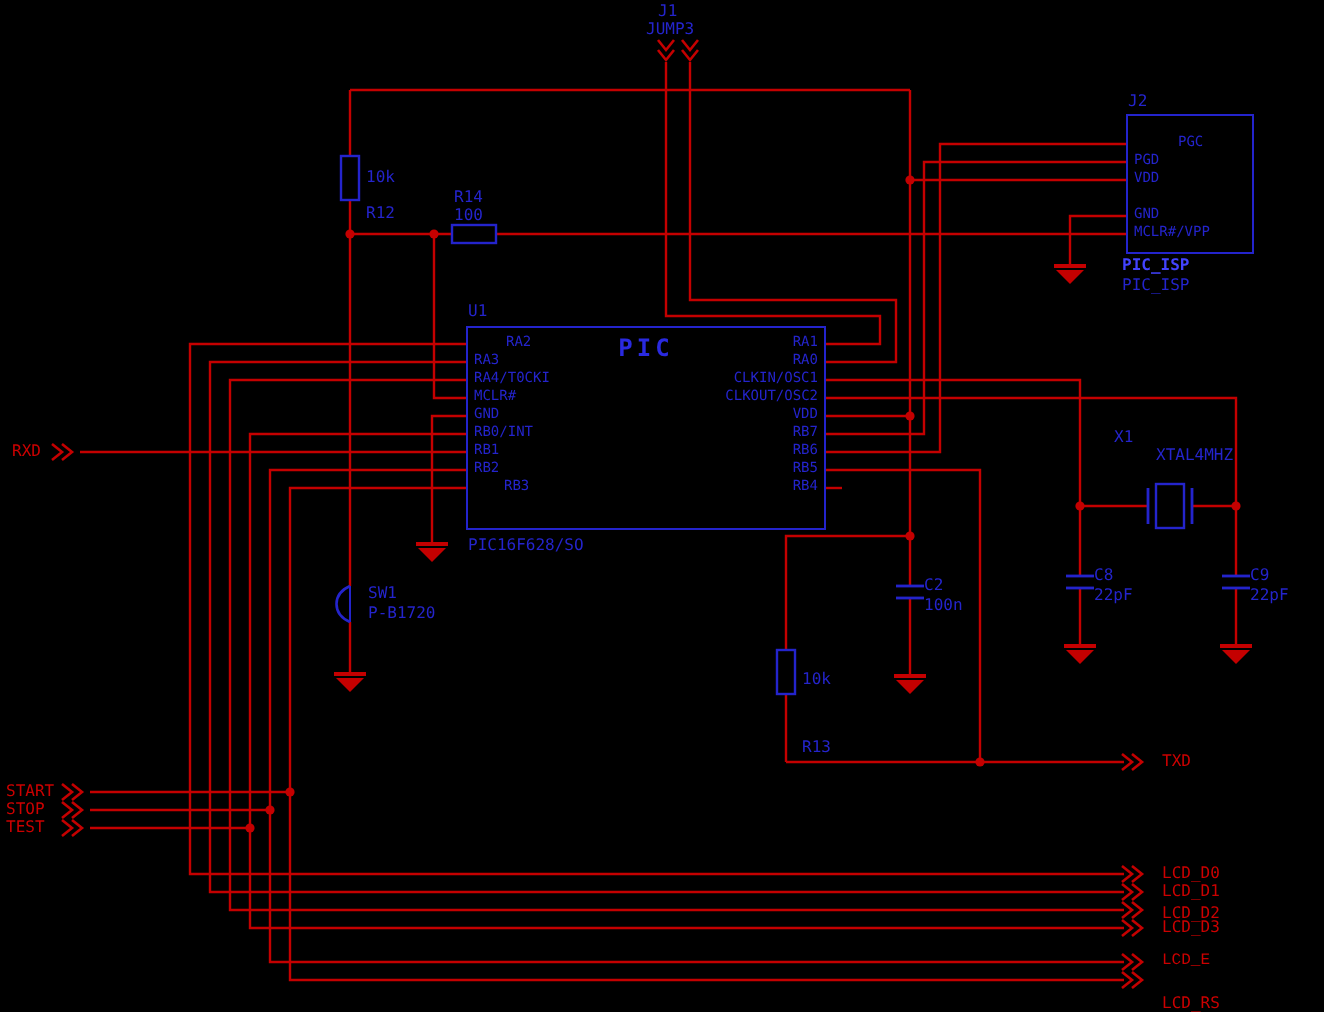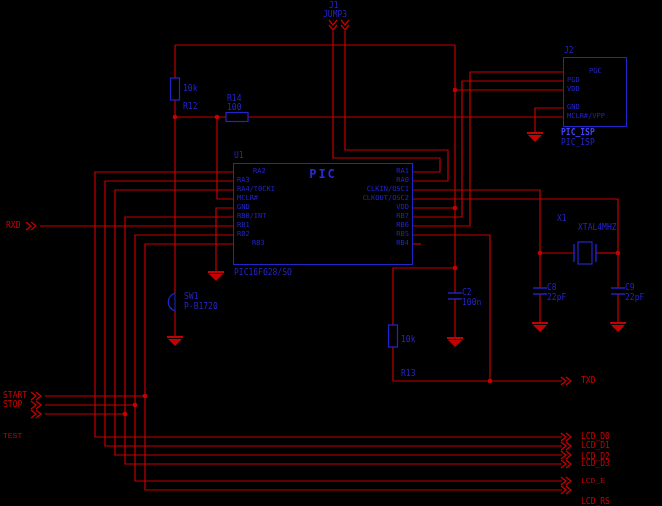--- a/index.html
+++ b/index.html
@@ -164,21 +164,21 @@
   <div class="t blue s8" style="left:625px;top:284px;">C9</div>
   <div class="t blue s8" style="left:625px;top:294px;">22pF</div>
   <div class="t blue s8" style="left:557px;top:215px;">X1</div>
   <div class="t blue s8" style="left:578px;top:224px;">XTAL4MHZ</div>
   <div class="t blue s8" style="left:184px;top:293px;">SW1</div>
   <div class="t blue s8" style="left:184px;top:303px;">P-B1720</div>
 
   <div class="t red s8" style="left:6px;top:222px;">RXD</div>
   <div class="t red s8" style="left:3px;top:392px;">START</div>
   <div class="t red s8" style="left:3px;top:401px;">STOP</div>
-  <div class="t red s8" style="left:3px;top:432px;font-family:Liberation Mono, monospace;">TEST</div>
+  <div class="t red s8" style="left:3px;top:410px;">TEST</div>
   <div class="t red s8" style="left:581px;top:377px;">TXD</div>
   <div class="t red s8" style="left:581px;top:433px;">LCD_D0</div>
   <div class="t red s8" style="left:581px;top:442px;">LCD_D1</div>
   <div class="t red s8" style="left:581px;top:453px;">LCD_D2</div>
   <div class="t red s8" style="left:581px;top:460px;">LCD_D3</div>
   <div class="t red s8" style="left:581px;top:477px;font-family:Liberation Mono, monospace;">LCD_E</div>
   <div class="t red s8" style="left:581px;top:486px;margin-top:12px;">LCD_RS</div>
 </div>
 
 </body></html>

